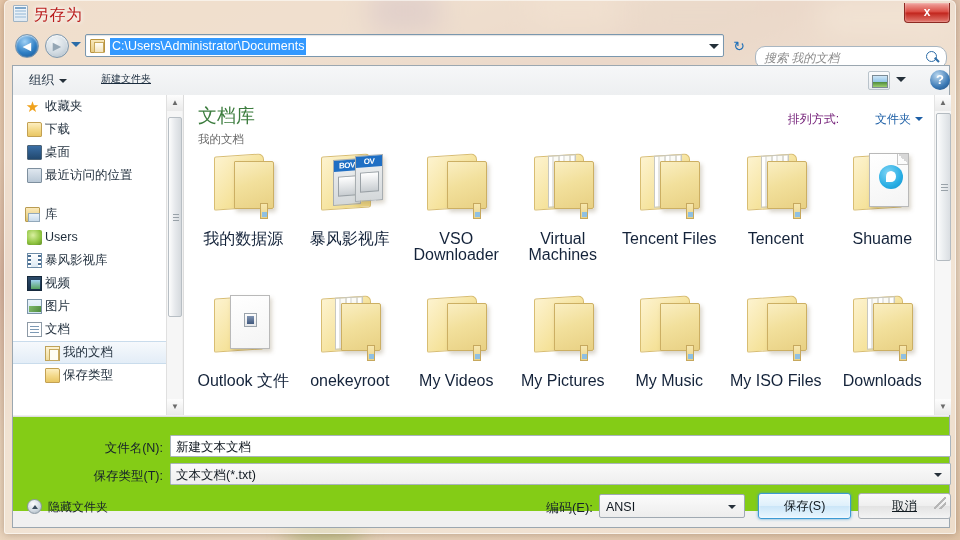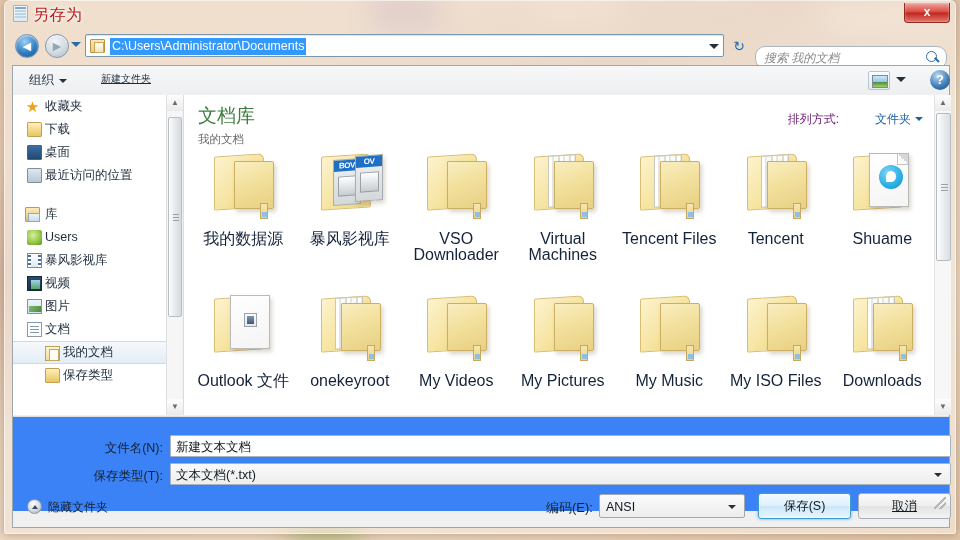--- a/index.html
+++ b/index.html
@@ -416,21 +416,21 @@
     border: 1px solid #b4bbc1; border-radius: 2px; cursor: pointer;
   }
   #file-sb-thumb::after {
     content:""; position:absolute; left:4px; top:50%; margin-top:-3px; width:7px; height:1px;
     background:#99a2a9; box-shadow: 0 3px 0 #99a2a9, 0 6px 0 #99a2a9;
   }
 
   
   #form-area {
     position: absolute; left: 0; top: 350px; width: 100%; height: 95px;
-    background: #3b82f6; border-top: 1px solid #dfdfdf; padding-left: 39px;
+    background: #84cc16; border-top: 1px solid #dfdfdf; padding-left: 39px;
   }
   .form-label {
     position: absolute; font-size: 12.5px; color: #16212c; text-align: right; width: 120px;
   }
   #filename-label { left: 30px; top: 23px; }
   #filetype-label { left: 30px; top: 51px; }
   #filename-input {
     position: absolute; left: 157px; top: 18px; width: 781px; height: 22px;
     background: #fff; border: 1px solid #a9b4bd; border-radius: 1px;
     font-size: 12.5px; color: #101820; padding: 2px 5px; line-height: 18px;

